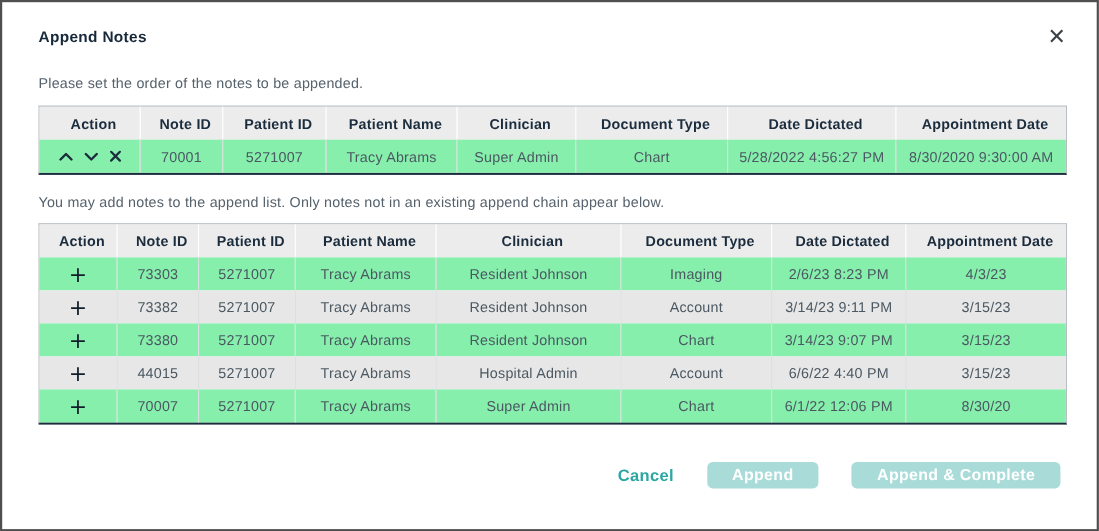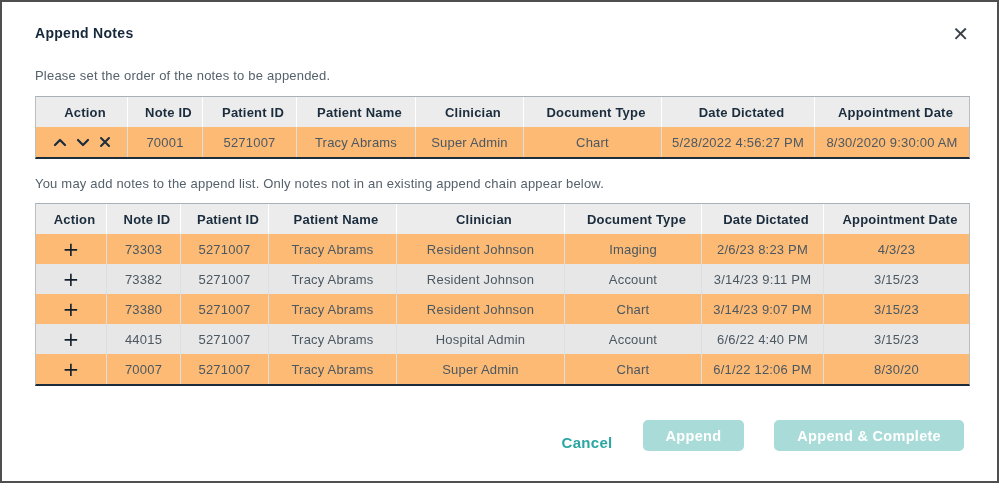--- a/index.html
+++ b/index.html
@@ -42,46 +42,46 @@
   .notes-table th, .notes-table td {
     height: 30px; padding: 0 4px;
     text-align: center; vertical-align: middle;
     font-size: 13px; letter-spacing: 0.2px;
     overflow: hidden; white-space: nowrap;
   }
   .notes-table th {
     background: #ececec; color: #1b2c3d; font-weight: 700; padding-left: 11px;
   }
   .notes-table th + th { border-left: 1px solid #ffffff; }
-  .notes-table td { color: #4b5862; background: #fdba74; }
+  .notes-table td { color: #4b5862; background: #86efac; }
   .notes-table td + td { border-left: 1px solid #dcdfe1; }
   .striped tbody tr:nth-child(even) td { background: #e7e7e7; }
   .action-cell { display: flex; align-items: center; justify-content: center; gap: 7px; }
   .icon-btn {
     background: none; border: none; cursor: pointer; padding: 1px;
     display: inline-flex; align-items: center; justify-content: center;
     line-height: 1;
   }
   .plus-btn {
     background: none; border: none; cursor: pointer;
     font-size: 20px; font-weight: 500; color: #111d29; line-height: 1;
     font-family: "DejaVu Sans", sans-serif;
   }
   .modal-footer {
     margin: 34px 33px 0 33px;
-    display: flex; justify-content: flex-end; align-items: flex-end; gap: 30px;
+    display: flex; justify-content: flex-end; align-items: center; gap: 30px;
   }
   .cancel-btn {
     background: none; border: none; cursor: pointer;
     font-size: 15px; font-weight: 700; color: #2aa7a1; letter-spacing: 0.3px;
   }
   .btn-disabled {
     background: #a9dcd8; color: #ffffff;
     border: none; border-radius: 5px;
-    height: 31px; padding: 0 23px;
+    height: 24px; padding: 0 23px;
     font-family: "Liberation Sans", sans-serif;
     font-size: 14.5px; font-weight: 700; letter-spacing: 0.3px;
     cursor: default;
   }
 </style>
 </head>
 <body>
 
 <div class="modal-header">
   <div class="modal-title">Append Notes</div>

